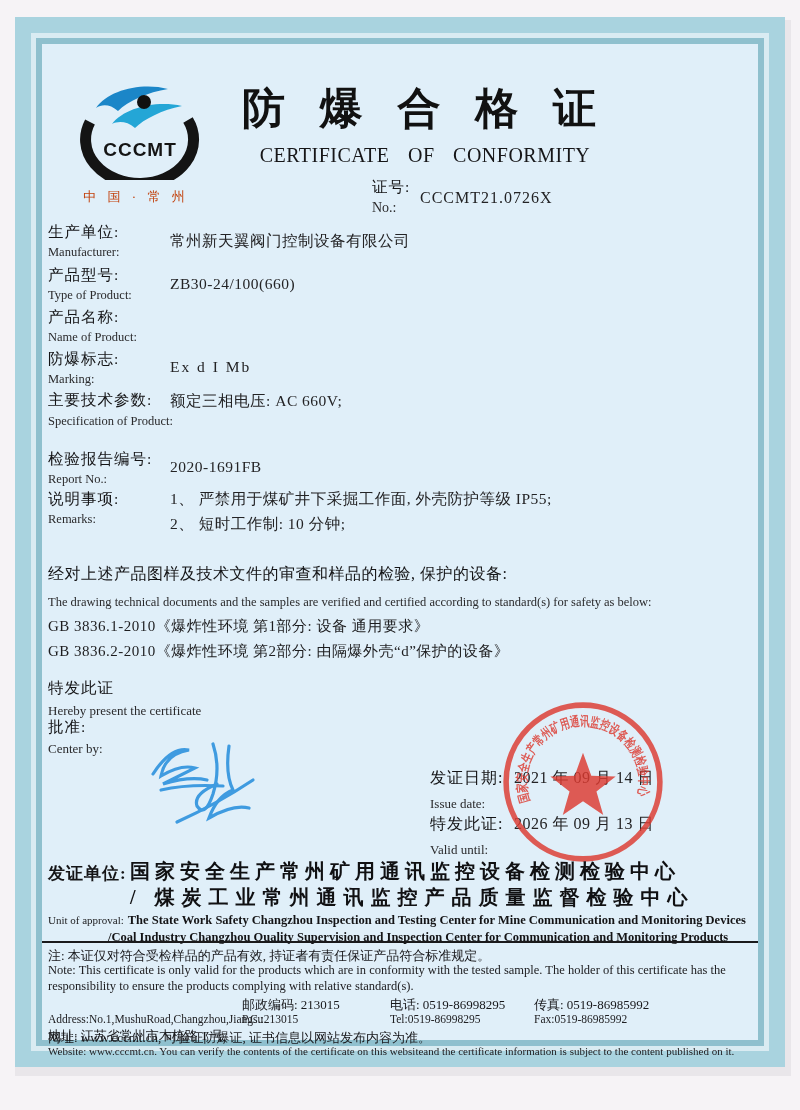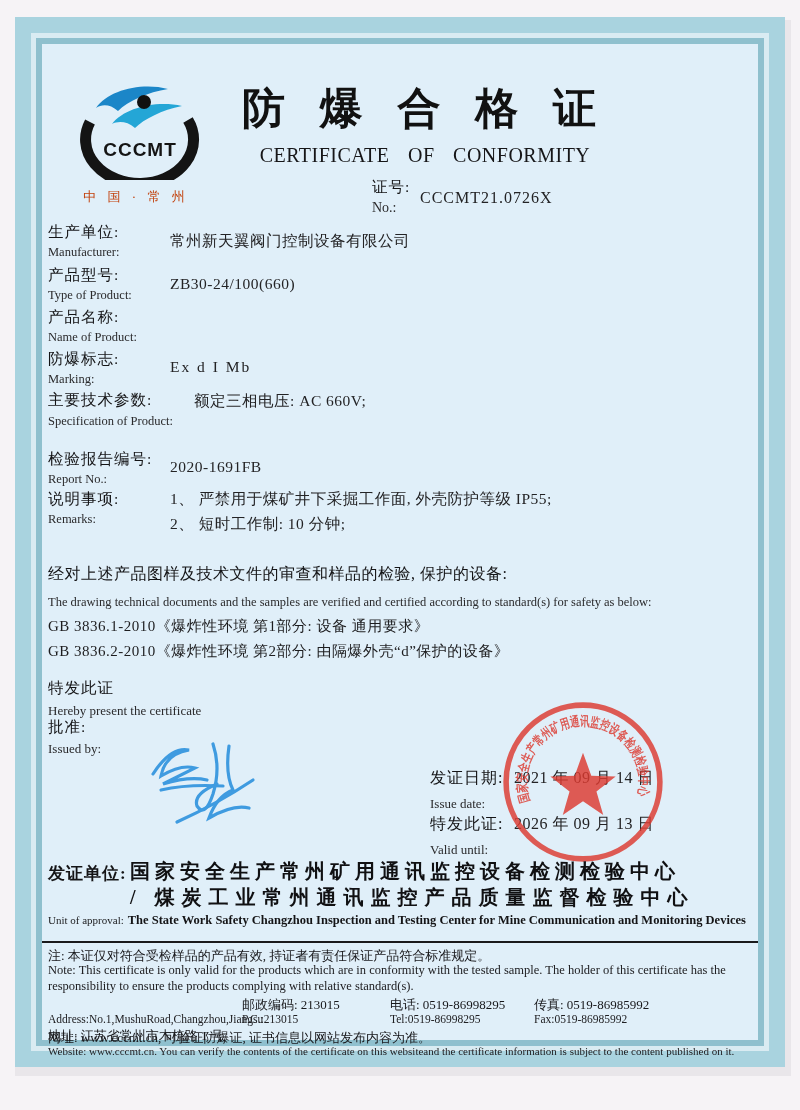--- a/index.html
+++ b/index.html
@@ -58,40 +58,40 @@
 
     <div class="abs lab-cn" style="left:6px; top:263px;">产品名称:</div>
     <div class="abs lab-en" style="left:6px; top:286px;">Name of Product:</div>
 
     <div class="abs lab-cn" style="left:6px; top:305px;">防爆标志:</div>
     <div class="abs lab-en" style="left:6px; top:328px;">Marking:</div>
     <div class="abs val" style="left:128px; top:314px; letter-spacing:2px;">Ex d I Mb</div>
 
     <div class="abs lab-cn" style="left:6px; top:346px;">主要技术参数:</div>
     <div class="abs lab-en" style="left:6px; top:370px;">Specification of Product:</div>
-    <div class="abs val" style="left:128px; top:347px;margin-left:24px;">额定三相电压: AC 660V;</div>
+    <div class="abs val" style="left:128px; top:347px;">额定三相电压: AC 660V;</div>
 
     <div class="abs lab-cn" style="left:6px; top:405px;">检验报告编号:</div>
     <div class="abs lab-en" style="left:6px; top:428px;">Report No.:</div>
     <div class="abs val" style="left:128px; top:414px;">2020-1691FB</div>
 
     <div class="abs lab-cn" style="left:6px; top:445px;">说明事项:</div>
     <div class="abs lab-en" style="left:6px; top:468px;">Remarks:</div>
     <div class="abs val" style="left:128px; top:445px;">1、 严禁用于煤矿井下采掘工作面, 外壳防护等级 IP55;</div>
     <div class="abs val" style="left:128px; top:470px;">2、 短时工作制: 10 分钟;</div>
 
     <div class="abs" style="left:6px; top:520px; font-size:16px; color:#151517; letter-spacing:0.5px;">经对上述产品图样及技术文件的审查和样品的检验, 保护的设备:</div>
     <div class="abs lab-en" style="left:6px; top:551px; width:706px;">The drawing technical documents and the samples are verified and certified according to standard(s) for safety as below:</div>
     <div class="abs std" style="left:6px; top:573px;">GB 3836.1-2010《爆炸性环境 第1部分: 设备 通用要求》</div>
     <div class="abs std" style="left:6px; top:598px;">GB 3836.2-2010《爆炸性环境 第2部分: 由隔爆外壳“d”保护的设备》</div>
 
     <div class="abs lab-cn" style="left:6px; top:634px;">特发此证</div>
     <div class="abs lab-en" style="left:6px; top:659px; font-size:13px;">Hereby present the certificate</div>
     <div class="abs lab-cn" style="left:6px; top:673px;">批准:</div>
-    <div class="abs lab-en" style="left:6px; top:697px; font-size:13px;">Issued by:</div>
+    <div class="abs lab-en" style="left:6px; top:697px; font-size:13px;">Center by:</div>
 
     <svg class="abs" style="left:95px; top:690px;" width="150" height="100" viewBox="0 0 150 100">
       <g fill="none" stroke="#3f9be0" stroke-width="3.2" stroke-linecap="round">
         <path d="M16,40 Q34,12 52,16 Q28,20 24,42 Q44,30 58,34 L26,50 Q52,42 70,46"></path>
         <path d="M24,56 Q50,50 86,52"></path>
         <path d="M76,10 Q84,34 76,60 Q68,84 60,72 Q56,60 80,50"></path>
         <path d="M92,12 Q88,40 96,56 Q80,62 72,84 Q96,70 112,74"></path>
         <path d="M40,88 Q80,70 116,46"></path>
       </g>
     </svg>
@@ -114,20 +114,21 @@
       </text>
     </svg>
 
     <div class="abs lab-cn" style="left:6px; top:818px; font-size:17px; font-weight:700;">发证单位:</div>
     <div class="abs big-cn" style="left:88px; top:814px; letter-spacing:5px;">国家安全生产常州矿用通讯监控设备检测检验中心</div>
     <div class="abs big-cn" style="left:88px; top:840px; letter-spacing:7px;">/ 煤炭工业常州通讯监控产品质量监督检验中心</div>
     <div class="abs" style="left:6px; top:866px;">
       <span style="font-size:11px; color:#1c1c1e;">Unit of approval:</span>
       <span class="appr-en">The State Work Safety Changzhou Inspection and Testing Center for Mine Communication and Monitoring Devices</span>
     </div>
+    <div class="abs appr-en" style="left:66px; top:886px;">/Coal Industry Changzhou Quality Supervision and Inspection Center for Communication and Monitoring Products</div>
 
     <div class="abs divider" style="left:0px; top:897px; width:716px; height:2px;"></div>
 
     <div class="abs foot-cn" style="left:6px; top:903px;">注: 本证仅对符合受检样品的产品有效, 持证者有责任保证产品符合标准规定。</div>
     <div class="abs foot-en" style="left:6px; top:919px; width:705px; line-height:15.5px; font-size:12.5px;">Note: This certificate is only valid for the products which are in conformity with the tested sample. The holder of this certificate has the responsibility to ensure the products complying with relative standard(s).</div>
     <div class="abs foot-cn" style="left:6px; top:952px;margin-top:31px;">地址: 江苏省常州市木梳路 1 号</div>
     <div class="abs foot-cn" style="left:200px; top:952px;">邮政编码: 213015</div>
     <div class="abs foot-cn" style="left:348px; top:952px;">电话: 0519-86998295</div>
     <div class="abs foot-cn" style="left:492px; top:952px;">传真: 0519-86985992</div>
     <div class="abs foot-en" style="left:6px; top:969px; font-size:11.5px;">Address:No.1,MushuRoad,Changzhou,Jiangsu</div>

